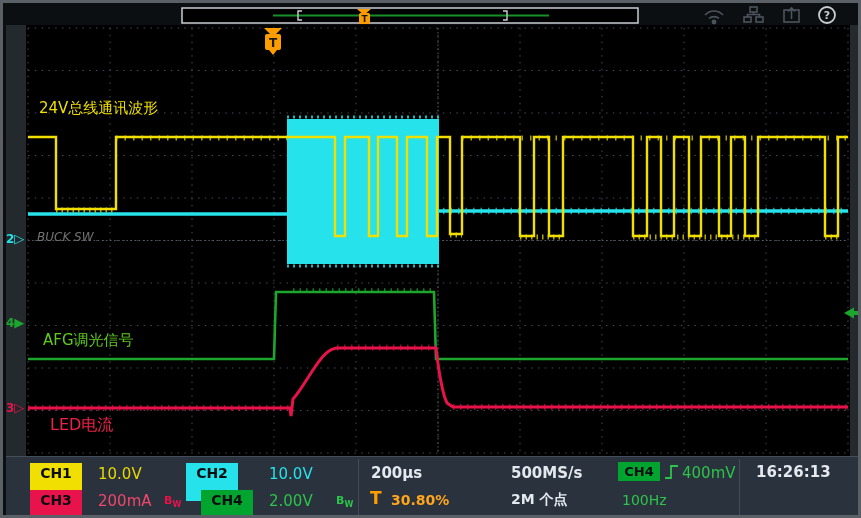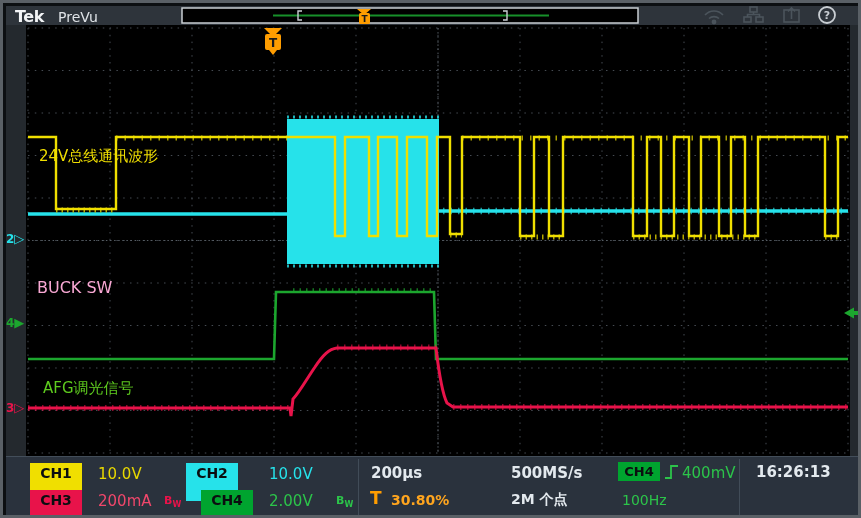--- a/index.html
+++ b/index.html
@@ -8,23 +8,23 @@
   .abs{position:absolute;}
   
   #topbar{left:3px;top:3px;width:852px;height:19px;background:#2e343b;}
   .brand{left:9px;top:1px;color:#f2f4f6;font-size:16px;font-weight:bold;letter-spacing:-.5px;}
   .prevu{left:52px;top:3px;color:#dfe3e7;font-size:14px;}
   
   #wavebg{left:3px;top:22px;width:852px;height:431px;background:#24292e;}
   #graticule{left:23px;top:22px;width:824px;height:431px;background:#000;}
   svg{position:absolute;left:0;top:0;pointer-events:none;}
   
-  .wlabel{font-size:15px;font-weight:500;margin-top:48px;}
+  .wlabel{font-size:15px;font-weight:500;}
   .lab-ch1{left:36px;top:96px;color:#f0df00;}
-  .lab-ch2{left:34px;top:227px;color:#f9a8d4;font-size:16px;}
+  .lab-ch2{left:34px;top:227px;color:#737373;font-size:12px;font-style:italic;}
   .lab-ch4{left:40px;top:328px;color:#5ecb1e;}
   .lab-ch3{left:47px;top:412px;color:#ef2147;font-size:16px;}
   .chmark{font-size:12px;font-weight:bold;line-height:14px;}
   .chmark .tri{font-size:13px;}
   .mk2{left:3px;top:229px;color:#26e2ea;}
   .mk4{left:3px;top:313px;color:#1ca62e;}
   .mk3{left:3px;top:398px;color:#e8134a;}
   
   #statusbar{left:3px;top:453px;width:852px;height:60px;background:#2a323d;border-top:1px solid #434e5a;}
   .badge{width:52px;height:38px;text-align:center;font-size:14px;font-weight:bold;color:#0b0e10;line-height:21px;}
@@ -53,24 +53,20 @@
   .tlevel{left:676px;top:7px;color:#2cc44a;font-size:15px;text-align:right;}
   .tfreq{left:616px;top:35px;color:#2cc44a;font-size:14px;}
   .clock{left:750px;top:6px;font-size:15px;font-weight:600;}
   .cdate{left:739px;top:33px;font-size:14px;font-weight:600;}
 </style>
 </head>
 <body>
 
 <div id="scope">
 
-  <div class="abs" id="topbar">
-    <span class="abs brand">Tek</span>
-    <span class="abs prevu">PreVu</span>
-  </div>
 
   <svg width="861" height="518">
 
     <g>
       <rect x="179" y="5" width="456" height="15" fill="#000" stroke="#c9ced3" stroke-width="1.5"></rect>
       <line x1="270" y1="12.5" x2="546" y2="12.5" stroke="#17902a" stroke-width="2"></line>
       <path d="M299,8 L295,8 L295,17 L299,17" fill="none" stroke="#c9ced3" stroke-width="1.4"></path>
       <path d="M500,8 L504,8 L504,17 L500,17" fill="none" stroke="#c9ced3" stroke-width="1.4"></path>
       <g>
         <polygon points="354,6 368,6 361,12" fill="#ff9d00"></polygon>

